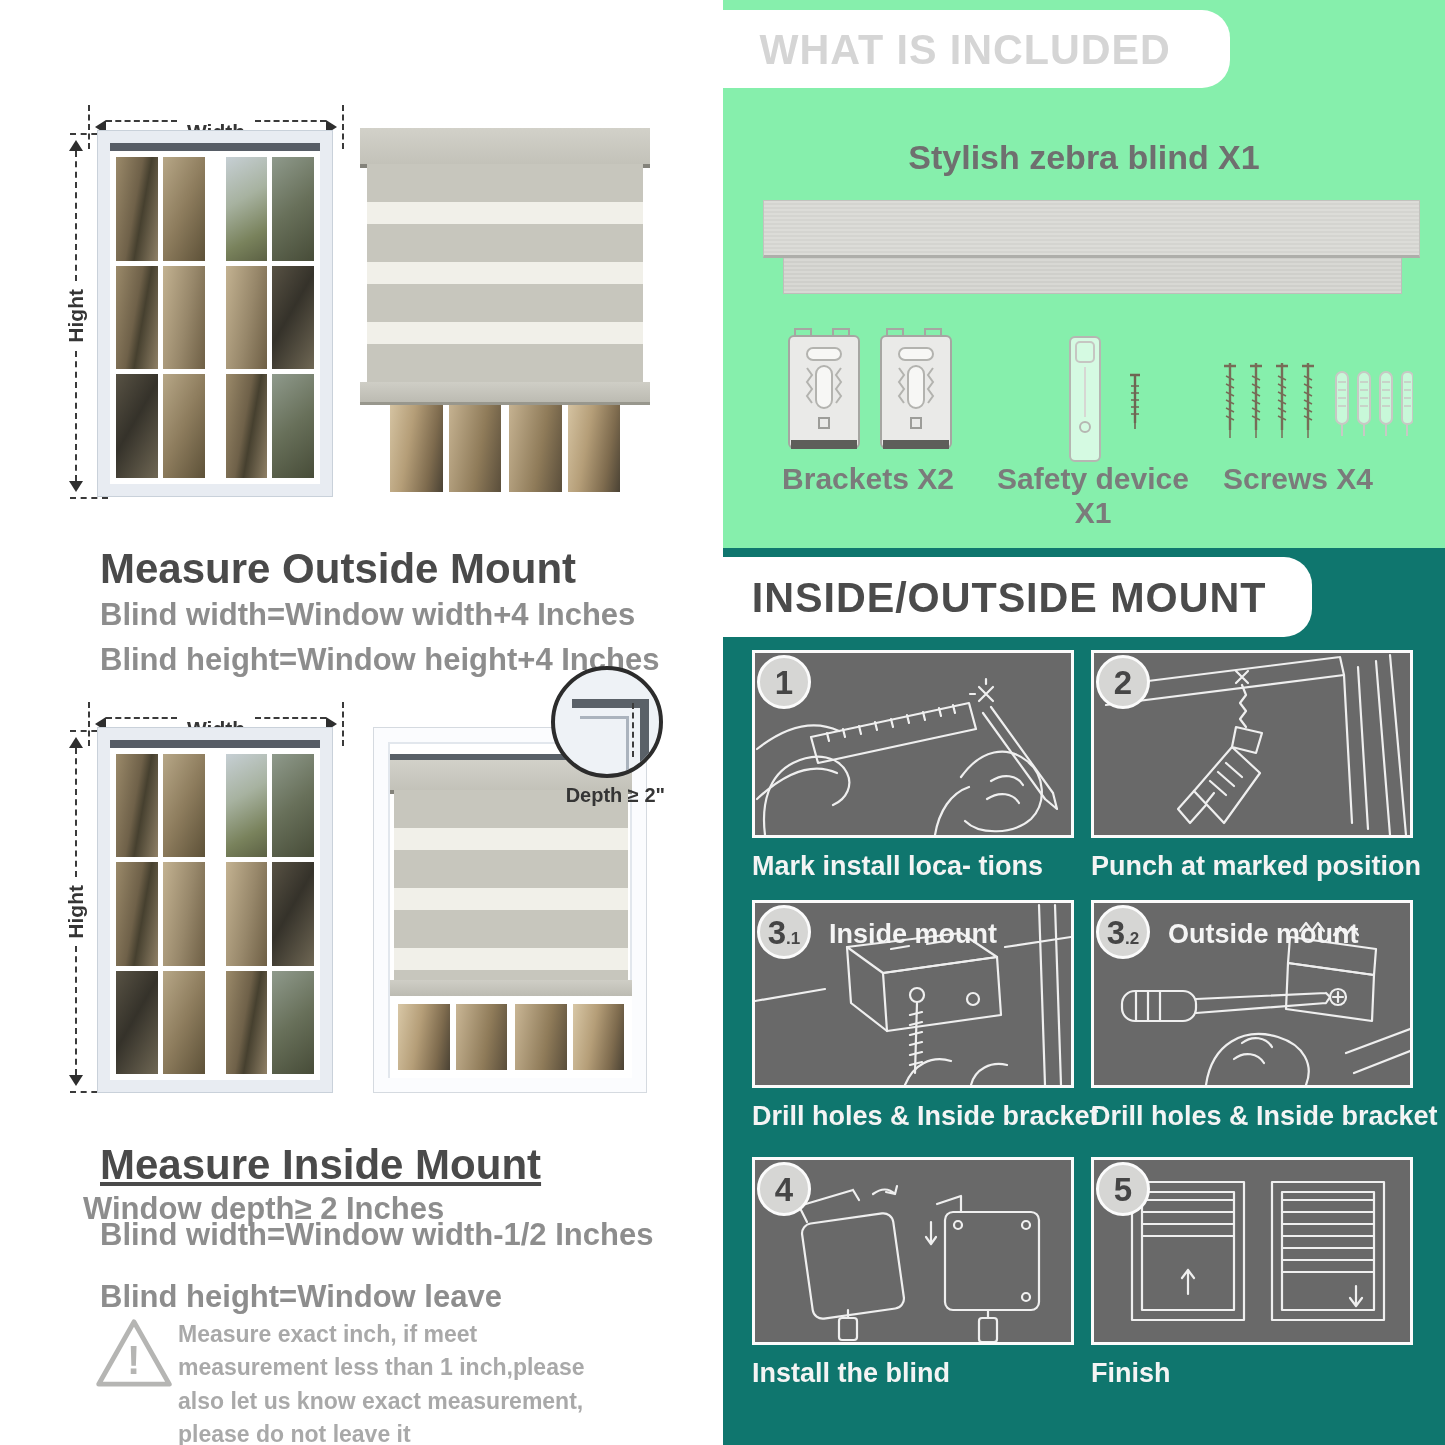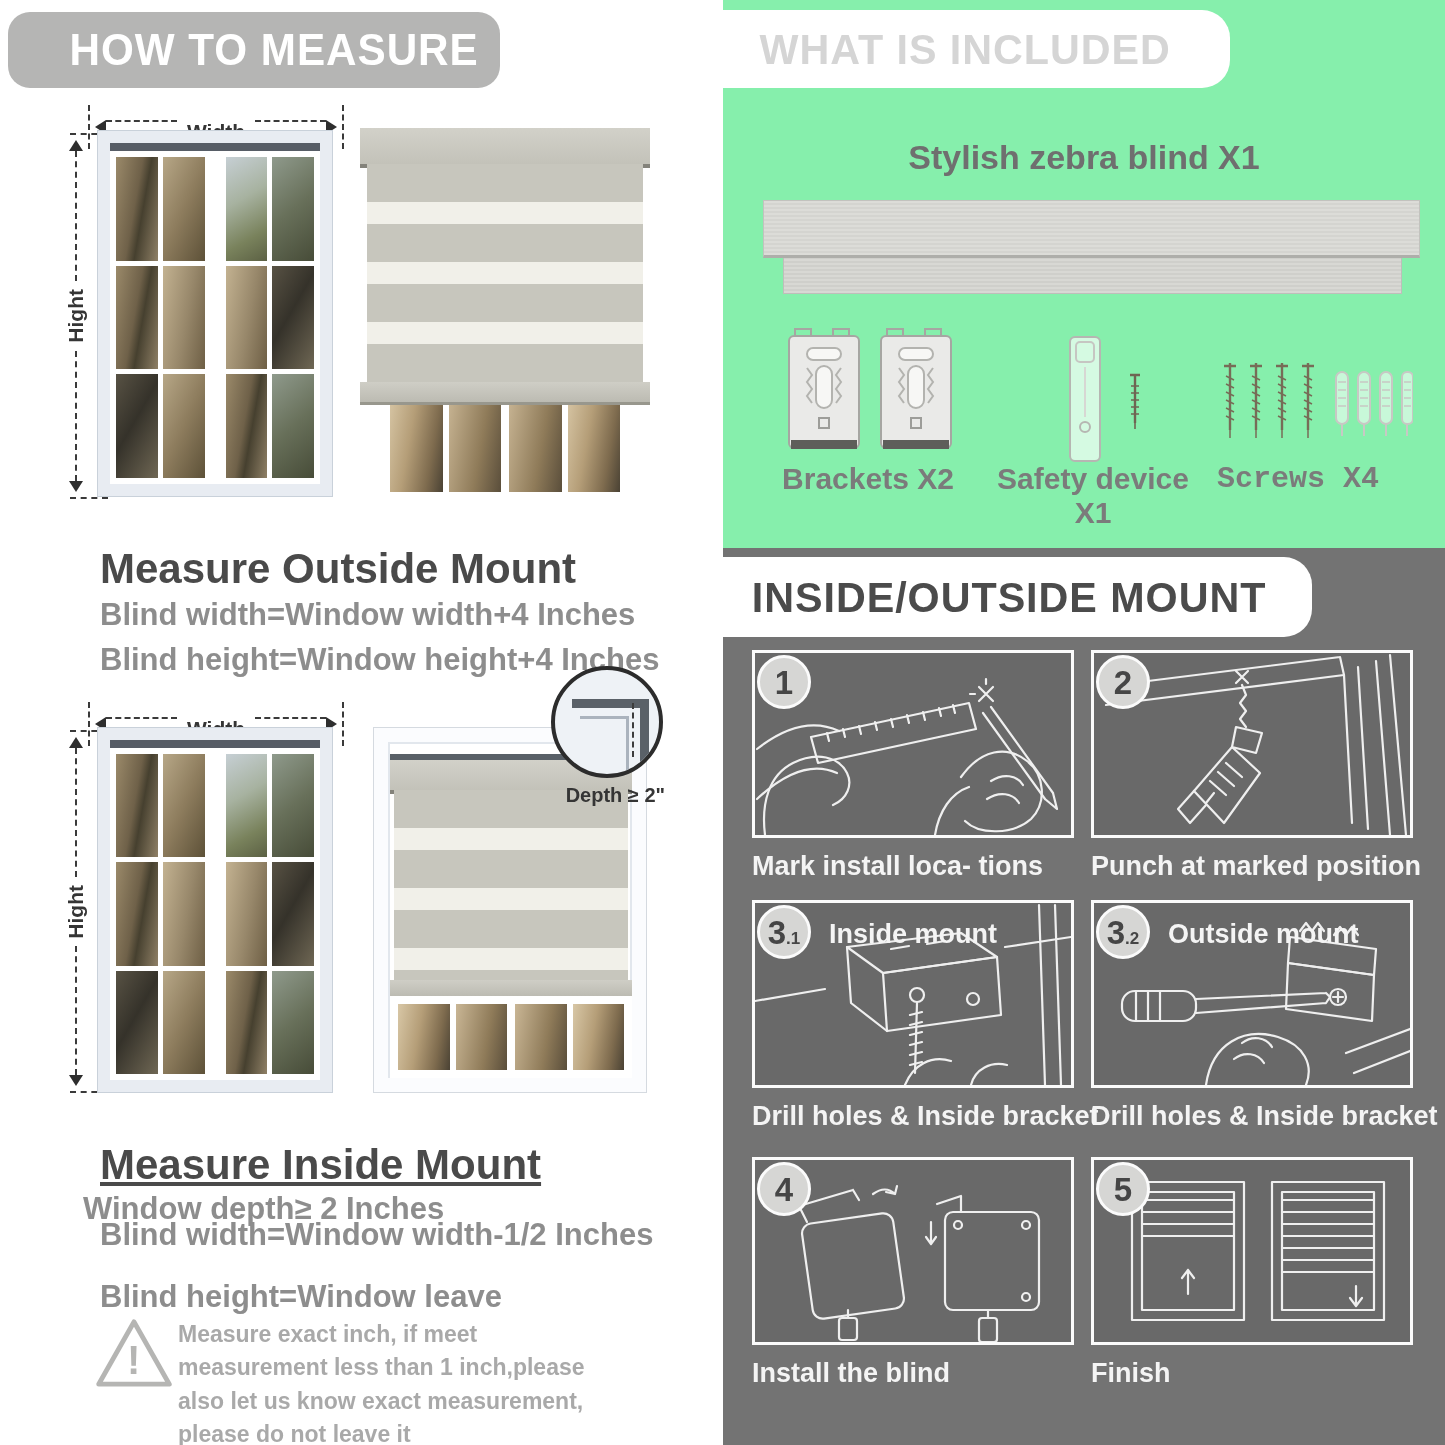--- a/index.html
+++ b/index.html
@@ -78,44 +78,41 @@
                font-size:34px;font-weight:bold;color:#6f6f6f;}
   .rail1{position:absolute;left:40px;top:200px;width:657px;height:58px;
          background:repeating-linear-gradient(0deg,#dcdcd8 0 2px,#d4d4d0 2px 4px);
          border:1px solid #c2c2be;border-bottom:3px solid #aeaeaa;box-sizing:border-box;}
   .rail2{position:absolute;left:60px;top:258px;width:619px;height:36px;
          background:repeating-linear-gradient(0deg,#d8d8d4 0 2px,#cfcfcb 2px 4px);
          border:1px solid #bebeba;border-top:none;box-sizing:border-box;}
   .item-label{position:absolute;font-size:30px;font-weight:bold;color:#7b7b7b;text-align:center;}
 
   
-  .rbot{position:absolute;left:723px;top:548px;width:722px;height:897px;background:#737373;}
+  .rbot{position:absolute;left:723px;top:548px;width:722px;height:897px;background:#0f766e;}
   .step{position:absolute;width:322px;}
   .panel{position:relative;width:322px;height:188px;border:3px solid #fbfbfb;box-sizing:border-box;background:#696969;}
   .badge{position:absolute;left:2px;top:2px;width:54px;height:54px;border-radius:50%;
          background:#d6d6d4;border:3px solid #fbfbfb;box-sizing:border-box;
          display:flex;align-items:center;justify-content:center;z-index:3;}
   .badge .n{font-size:33px;font-weight:bold;color:#464646;line-height:1;}
   .badge .s{font-size:17px;font-weight:bold;color:#464646;margin-top:12px;line-height:1;}
   .plabel{position:absolute;left:74px;top:16px;font-size:27px;font-weight:bold;color:#f4f4f4;z-index:3;}
   .caption{margin-top:13px;font-size:27px;font-weight:bold;color:#f4f4f4;white-space:nowrap;}
   .art{position:absolute;left:0;top:0;width:100%;height:100%;}
   .art path,.art rect,.art circle,.art line,.art ellipse{stroke:#efefef;stroke-width:2.2;fill:none;
         stroke-linecap:round;stroke-linejoin:round;}
 </style>
 </head>
 <body>
 
 <div class="page">
 
   <section class="abs" style="left:0;top:0;width:700px;height:1445px;">
 
-    <div class="hdr-gray">
-      <span>HOW TO MEASURE</span>
-    </div>
 
     <div class="harrow" style="left:88px;top:103px;width:256px;">
       <div class="tickL"></div>
       <div class="tickR"></div>
       <div class="row">
         <div class="ah-l"></div>
         <div class="hdash"></div>
         <span class="albl">Width</span>
         <div class="hdash"></div>
         <div class="ah-r"></div>
@@ -348,21 +345,21 @@
         <g transform="translate(184,0)">
             <rect x="0" y="12" width="11" height="52" rx="5"></rect>
             <path d="M2,22 h7 M2,30 h7 M2,38 h7 M2,46 h7" stroke-width="1.5" fill="none"></path>
             <path d="M5,64 v12" fill="none"></path>
           </g>
       </g>
     </svg>
 
     <div class="item-label" style="left:45px;top:462px;width:200px;">Brackets X2</div>
     <div class="item-label" style="left:255px;top:462px;width:230px;">Safety device X1</div>
-    <div class="item-label" style="left:485px;top:462px;width:180px;font-family:Liberation Mono, monospace;">Screws X4</div>
+    <div class="item-label" style="left:485px;top:462px;width:180px;">Screws X4</div>
   </section>
 
   <section class="rbot">
     <div class="hdr-white" style="left:0;top:9px;width:589px;height:80px;">
       <span style="color:#4b4b4b;padding-left:30px;">INSIDE/OUTSIDE MOUNT</span>
     </div>
 
     <div class="step" style="left:29px;top:102px;">
       <div class="panel">
         <svg class="art" viewBox="0 0 316 182">

